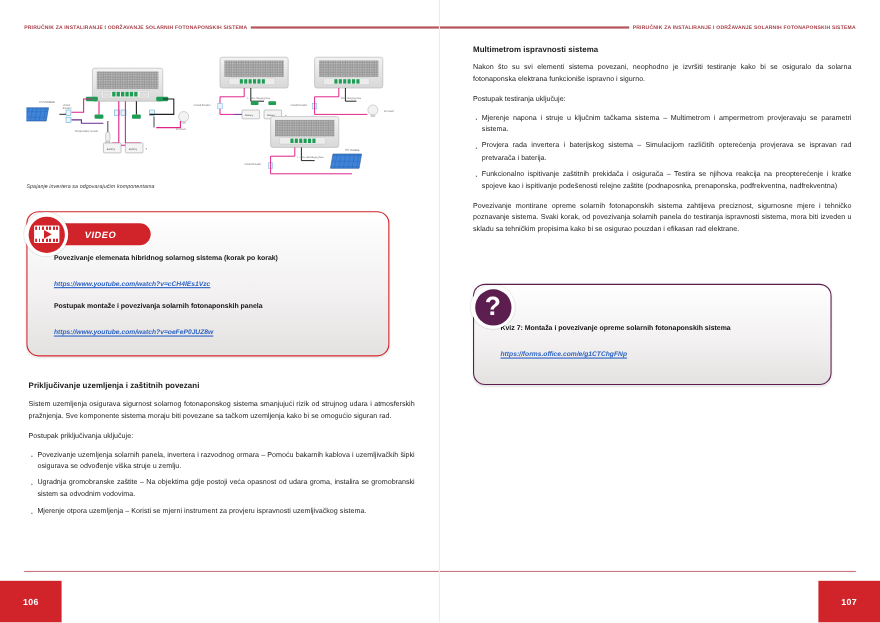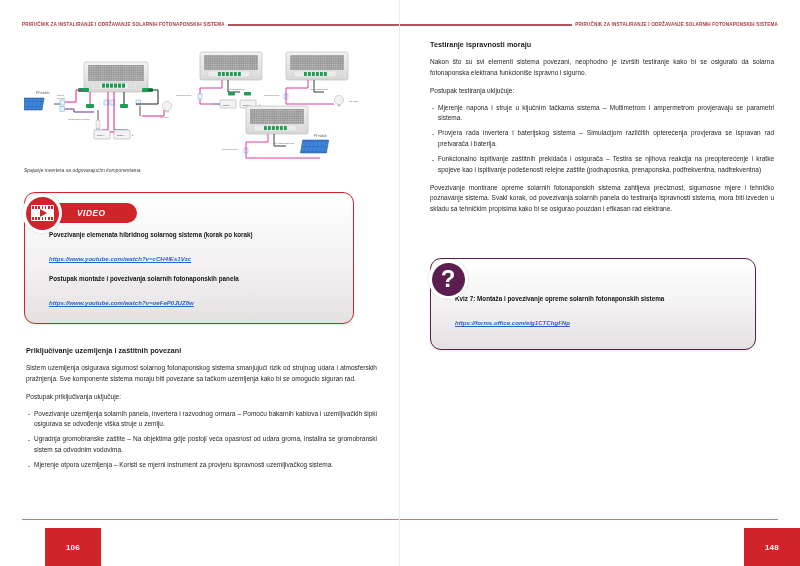--- a/index.html
+++ b/index.html
@@ -33,21 +33,21 @@
 
   
   .foot-rule { position: absolute; bottom: 46px; height: 1.2px; background: #c9787f; }
   .page.left  .foot-rule { left: 22px; right: 0; }
   .page.right .foot-rule { left: 0; right: 22px; }
 
   .pagenum {
     position: absolute; bottom: 0; width: 56px; height: 38px;
     background: #d1232a; color: #ffffff;
     display: flex; align-items: center; justify-content: center;
-    font-size: 8px; font-weight: 700; letter-spacing: .3px; margin-left: 45px;
+    font-size: 8px; font-weight: 700; letter-spacing: .3px;
   }
   .page.left  .pagenum { left: 0; }
   .page.right .pagenum { right: 0; }
 
   
   .col { position: absolute; left: 26px; right: 26px; }
   .page.left  .col { left: 26px; right: 22px; }
   .page.right .col { left: 30px; right: 26px; }
 
   h3.sec {
@@ -358,21 +358,21 @@
   </div>
 
   <div class="page right">
 
     <div class="rh">
       <span class="rh-rule"></span>
       <span class="rh-text">PRIRUČNIK ZA INSTALIRANJE I ODRŽAVANJE SOLARNIH FOTONAPONSKIH SISTEMA</span>
     </div>
 
     <div class="col" style="top:40px;">
-      <h3 class="sec">Testiranje ispravnosti moraju</h3>
+      <h3 class="sec">Multimetrom ispravnosti sistema</h3>
       <p class="body">Nakon što su svi elementi sistema povezani, neophodno je izvršiti testiranje kako bi se osiguralo da solarna fotonaponska elektrana funkcioniše ispravno i sigurno.</p>
       <p class="lead">Postupak testiranja uključuje:</p>
       <ul class="blist">
         <li>Mjerenje napona i struje u ključnim tačkama sistema – Multimetrom i ampermetrom provjeravaju se parametri sistema.</li>
         <li>Provjera rada invertera i baterijskog sistema – Simulacijom različitih opterećenja provjerava se ispravan rad pretvarača i baterija.</li>
         <li>Funkcionalno ispitivanje zaštitnih prekidača i osigurača – Testira se njihova reakcija na preopterećenje i kratke spojeve kao i ispitivanje podešenosti relejne zaštite (podnaposnka, prenaponska, podfrekventna, nadfrekventna)</li>
       </ul>
       <p class="body" style="margin-top:6px;">Povezivanje montirane opreme solarnih fotonaponskih sistema zahtijeva preciznost, sigurnosne mjere i tehničko poznavanje sistema. Svaki korak, od povezivanja solarnih panela do testiranja ispravnosti sistema, mora biti izveden u skladu sa tehničkim propisima kako bi se osigurao pouzdan i efikasan rad elektrane.</p>
     </div>
 
@@ -382,15 +382,15 @@
           <span class="qmark">?</span>
         </div>
       </div>
       <div class="cbody">
         <div class="c-title">Kviz 7: Montaža i povezivanje opreme solarnih fotonaponskih sistema</div>
         <a class="c-link" href="#">https://forms.office.com/e/g1CTChgFNp</a>
       </div>
     </div>
 
     <div class="foot-rule"></div>
-    <div class="pagenum">148</div>
+    <div class="pagenum">107</div>
   </div>
 </div>
 
 </body></html>

